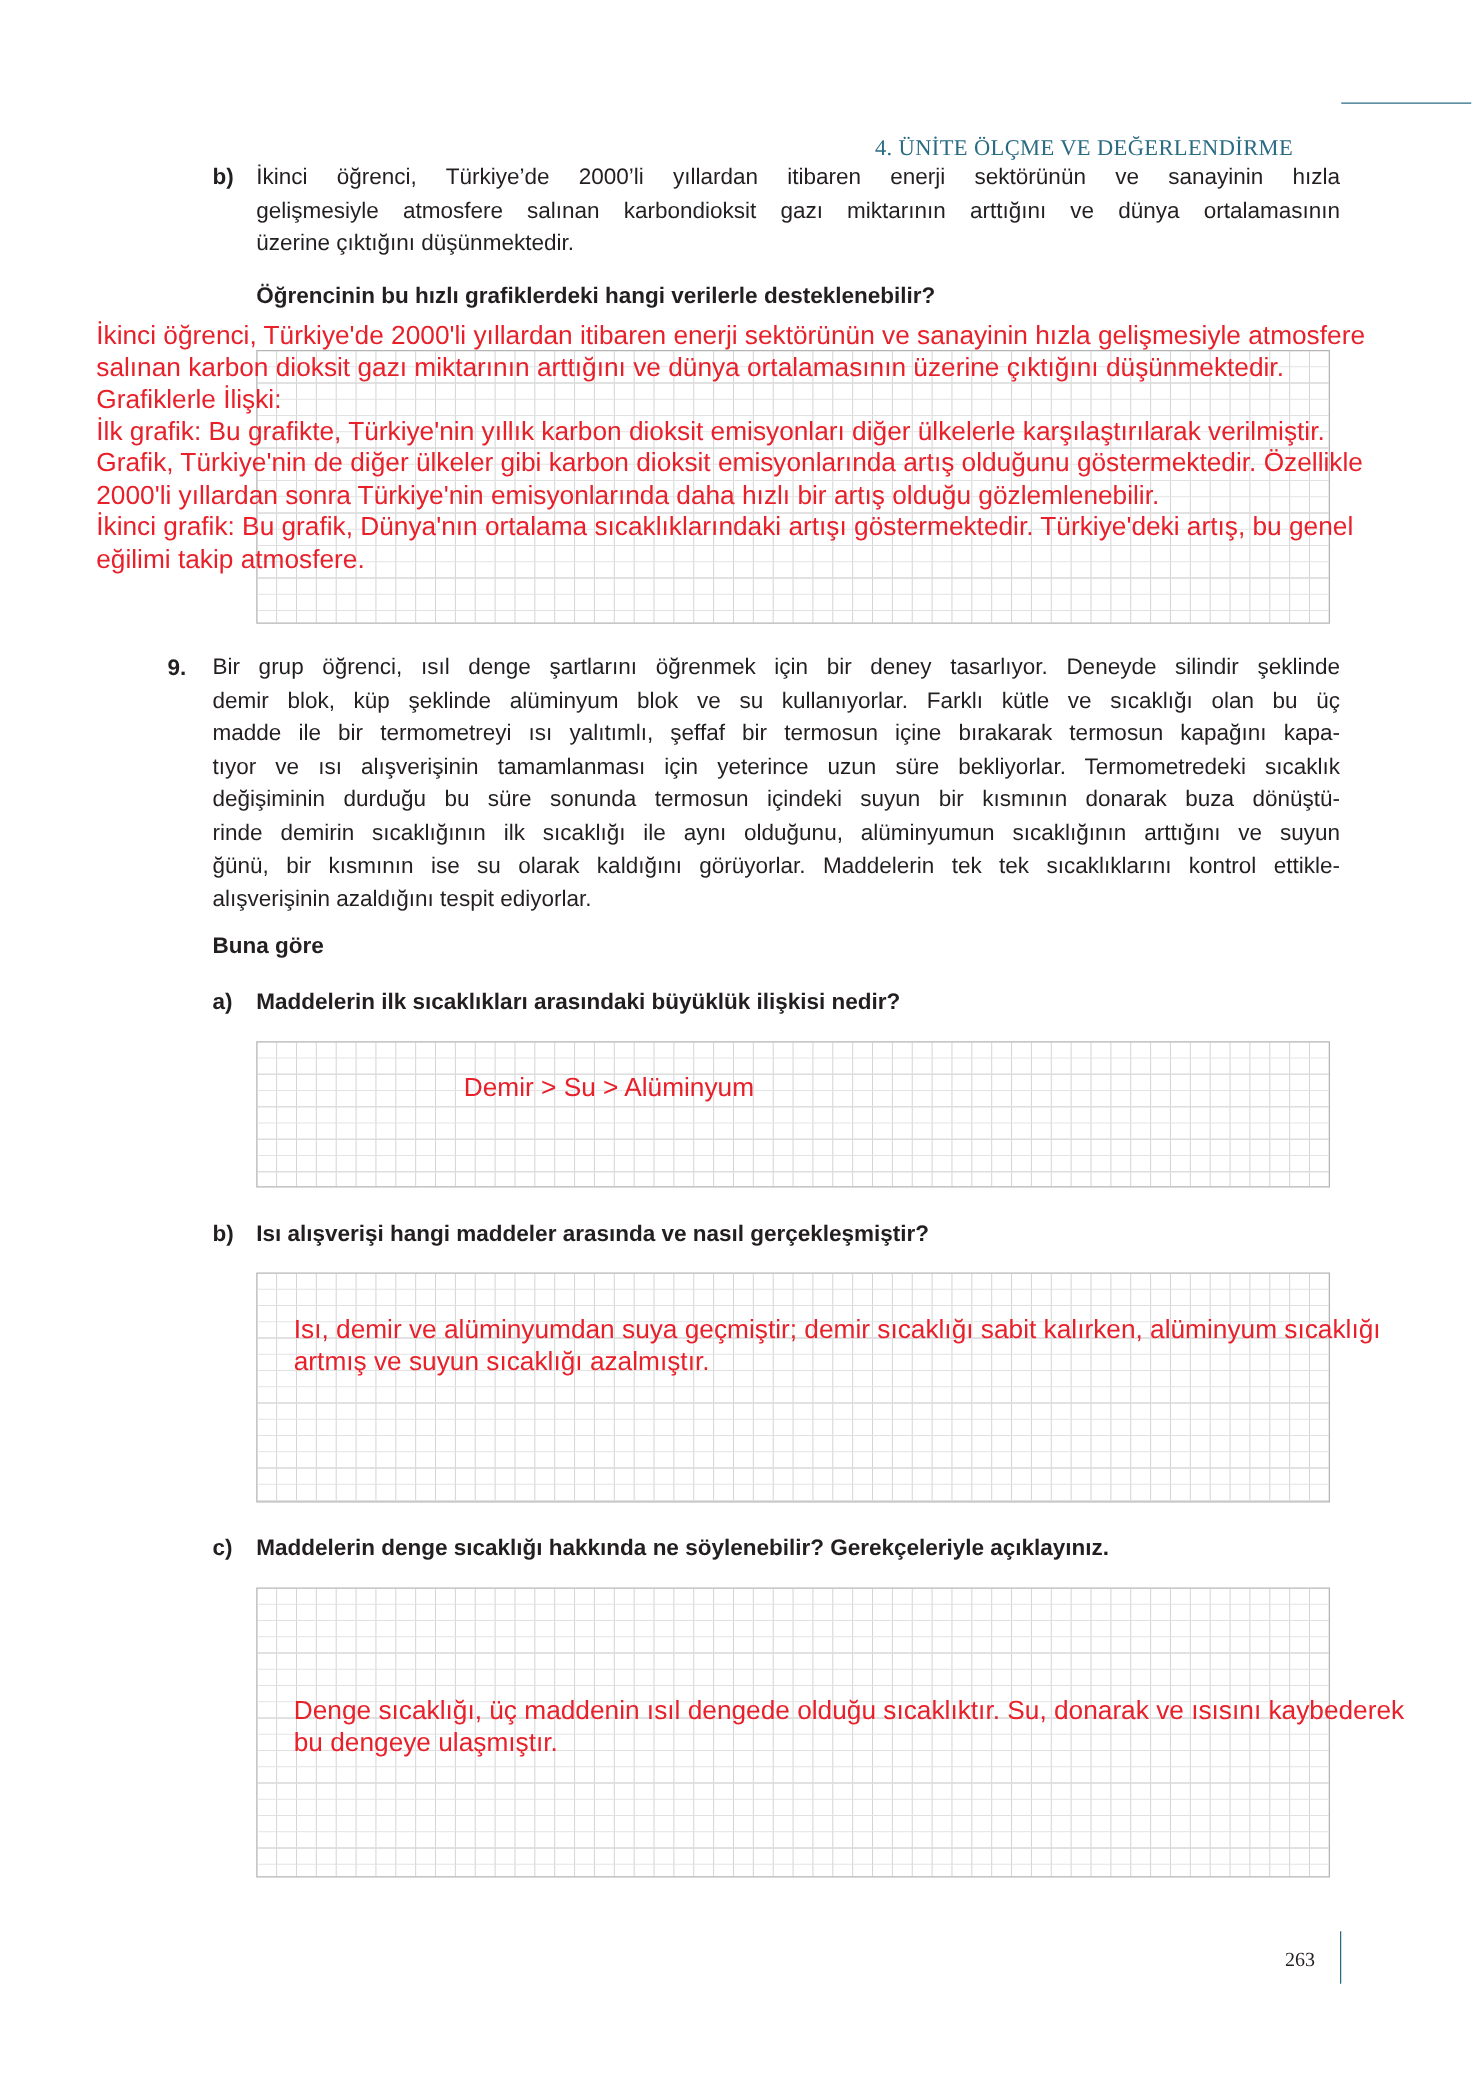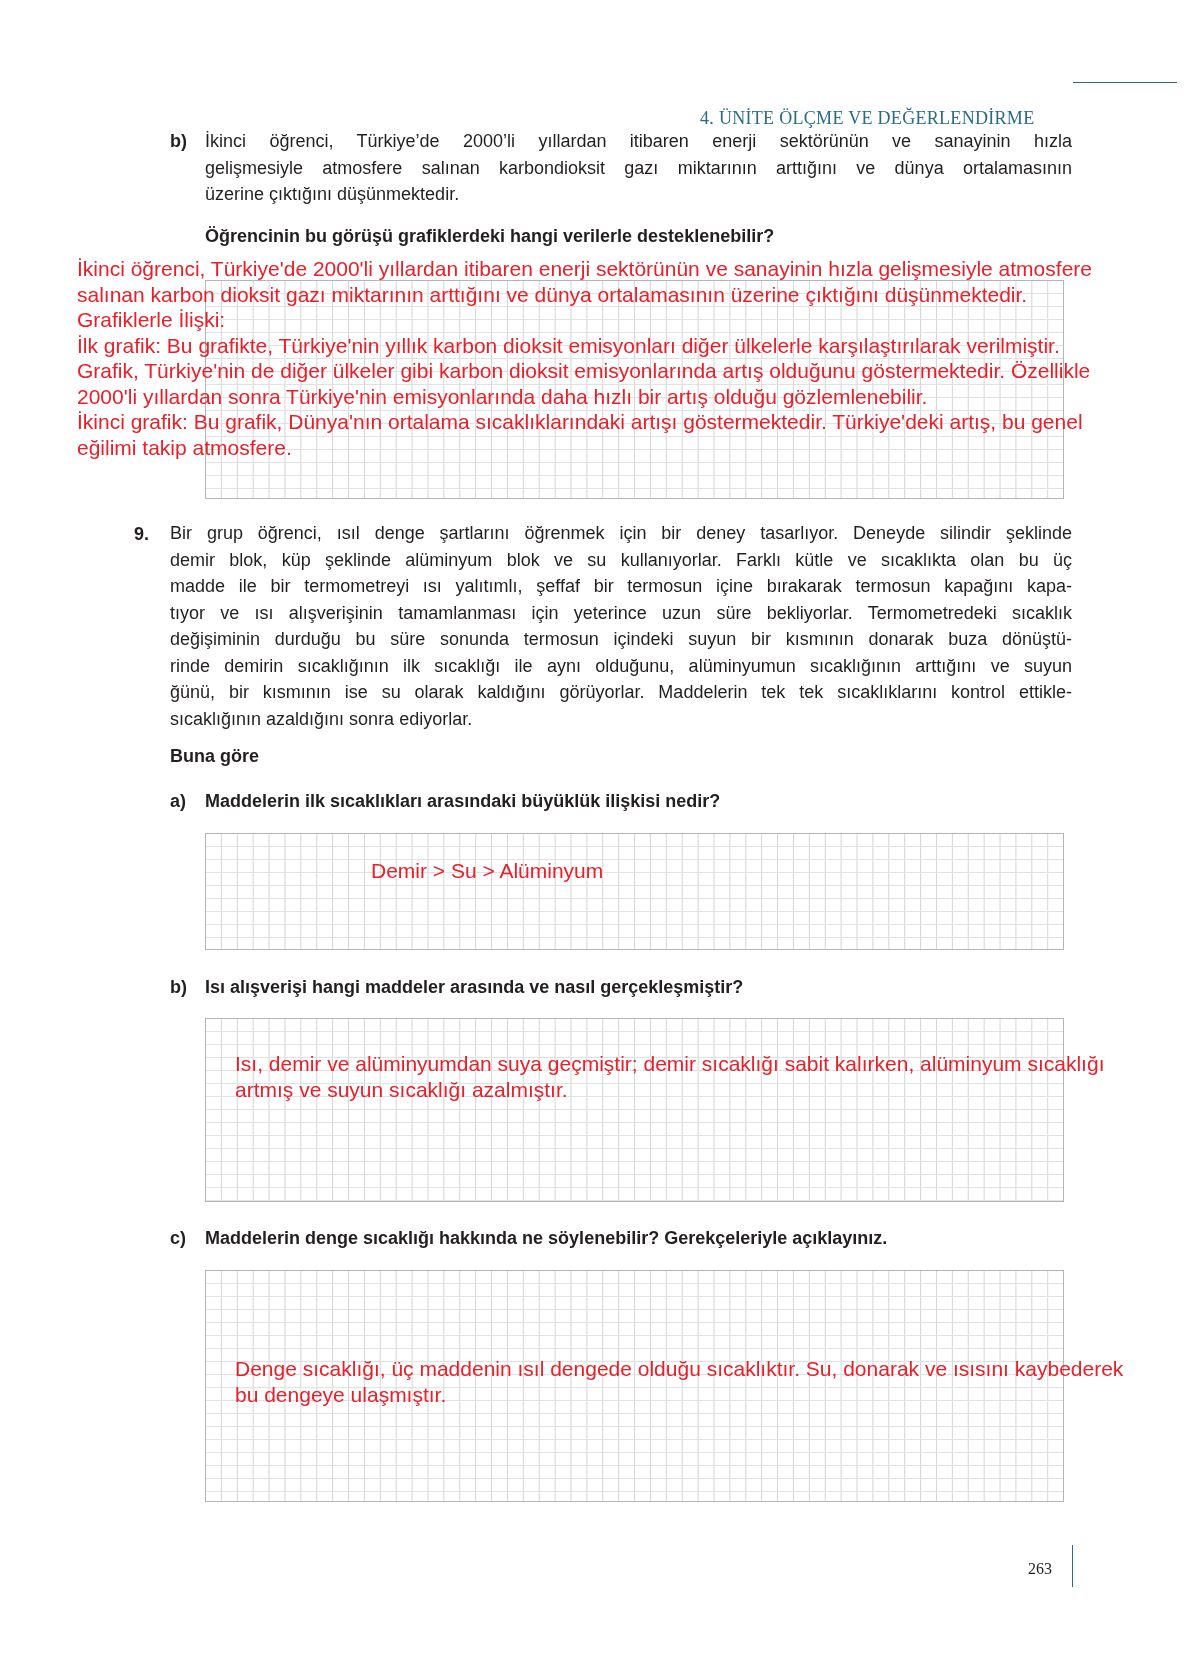--- a/index.html
+++ b/index.html
@@ -32,44 +32,44 @@
 
 <div class="abs header-title">4. ÜNİTE ÖLÇME VE DEĞERLENDİRME</div>
 <div class="abs header-rule"></div>
 
 <div class="abs label" style="left:170px; top:131px;">b)</div>
 <div class="abs body-text" style="left:205px; top:128px; width:867px;">
   <div style="text-align-last:justify;">İkinci öğrenci, Türkiye’de 2000’li yıllardan itibaren enerji sektörünün ve sanayinin hızla</div>
   <div style="text-align-last:justify;">gelişmesiyle atmosfere salınan karbondioksit gazı miktarının arttığını ve dünya ortalamasının</div>
   <div style="text-align-last:left;">üzerine çıktığını düşünmektedir.</div>
 </div>
-<div class="abs bold-q" style="left:205px; top:226px;">Öğrencinin bu görüşü grafiklerdeki hangi verilerle desteklenebilir?</div>
+<div class="abs bold-q" style="left:205px; top:226px;">Öğrencinin bu hızlı grafiklerdeki hangi verilerle desteklenebilir?</div>
 
 <div class="abs grid" style="left:205px; top:280px; width:857px; height:217px;"></div>
 <div class="abs answer" style="left:77px; top:256px;">
   <div>İkinci öğrenci, Türkiye'de 2000'li yıllardan itibaren enerji sektörünün ve sanayinin hızla gelişmesiyle atmosfere</div>
   <div>salınan karbon dioksit gazı miktarının arttığını ve dünya ortalamasının üzerine çıktığını düşünmektedir.</div>
   <div>Grafiklerle İlişki:</div>
   <div>İlk grafik: Bu grafikte, Türkiye'nin yıllık karbon dioksit emisyonları diğer ülkelerle karşılaştırılarak verilmiştir.</div>
   <div>Grafik, Türkiye'nin de diğer ülkeler gibi karbon dioksit emisyonlarında artış olduğunu göstermektedir. Özellikle</div>
   <div>2000'li yıllardan sonra Türkiye'nin emisyonlarında daha hızlı bir artış olduğu gözlemlenebilir.</div>
   <div>İkinci grafik: Bu grafik, Dünya'nın ortalama sıcaklıklarındaki artışı göstermektedir. Türkiye'deki artış, bu genel</div>
   <div>eğilimi takip atmosfere.</div>
 </div>
 
 <div class="abs label" style="left:134px; top:524px;">9.</div>
 <div class="abs body-text" style="left:170px; top:520px; width:902px;">
   <div style="text-align-last:justify;">Bir grup öğrenci, ısıl denge şartlarını öğrenmek için bir deney tasarlıyor. Deneyde silindir şeklinde</div>
-  <div style="text-align-last:justify;">demir blok, küp şeklinde alüminyum blok ve su kullanıyorlar. Farklı kütle ve sıcaklıkta olan bu üç</div>
+  <div style="text-align-last:justify;">demir blok, küp şeklinde alüminyum blok ve su kullanıyorlar. Farklı kütle ve sıcaklığı olan bu üç</div>
   <div style="text-align-last:justify;">madde ile bir termometreyi ısı yalıtımlı, şeffaf bir termosun içine bırakarak termosun kapağını kapa-</div>
   <div style="text-align-last:justify;">tıyor ve ısı alışverişinin tamamlanması için yeterince uzun süre bekliyorlar. Termometredeki sıcaklık</div>
   <div style="text-align-last:justify;">değişiminin durduğu bu süre sonunda termosun içindeki suyun bir kısmının donarak buza dönüştü-</div>
   <div style="text-align-last:justify;">rinde demirin sıcaklığının ilk sıcaklığı ile aynı olduğunu, alüminyumun sıcaklığının arttığını ve suyun</div>
   <div style="text-align-last:justify;">ğünü, bir kısmının ise su olarak kaldığını görüyorlar. Maddelerin tek tek sıcaklıklarını kontrol ettikle-</div>
-  <div style="text-align-last:left;">sıcaklığının azaldığını sonra ediyorlar.</div>
+  <div style="text-align-last:left;">alışverişinin azaldığını tespit ediyorlar.</div>
 </div>
 <div class="abs bold-q" style="left:170px; top:746px;">Buna göre</div>
 
 <div class="abs label" style="left:170px; top:791px;">a)</div>
 <div class="abs bold-q" style="left:205px; top:791px;">Maddelerin ilk sıcaklıkları arasındaki büyüklük ilişkisi nedir?</div>
 <div class="abs grid" style="left:205px; top:833px; width:857px; height:115px;"></div>
 <div class="abs answer" style="left:371px; top:858px;">
   <div>Demir &gt; Su &gt; Alüminyum</div>
 </div>
 

